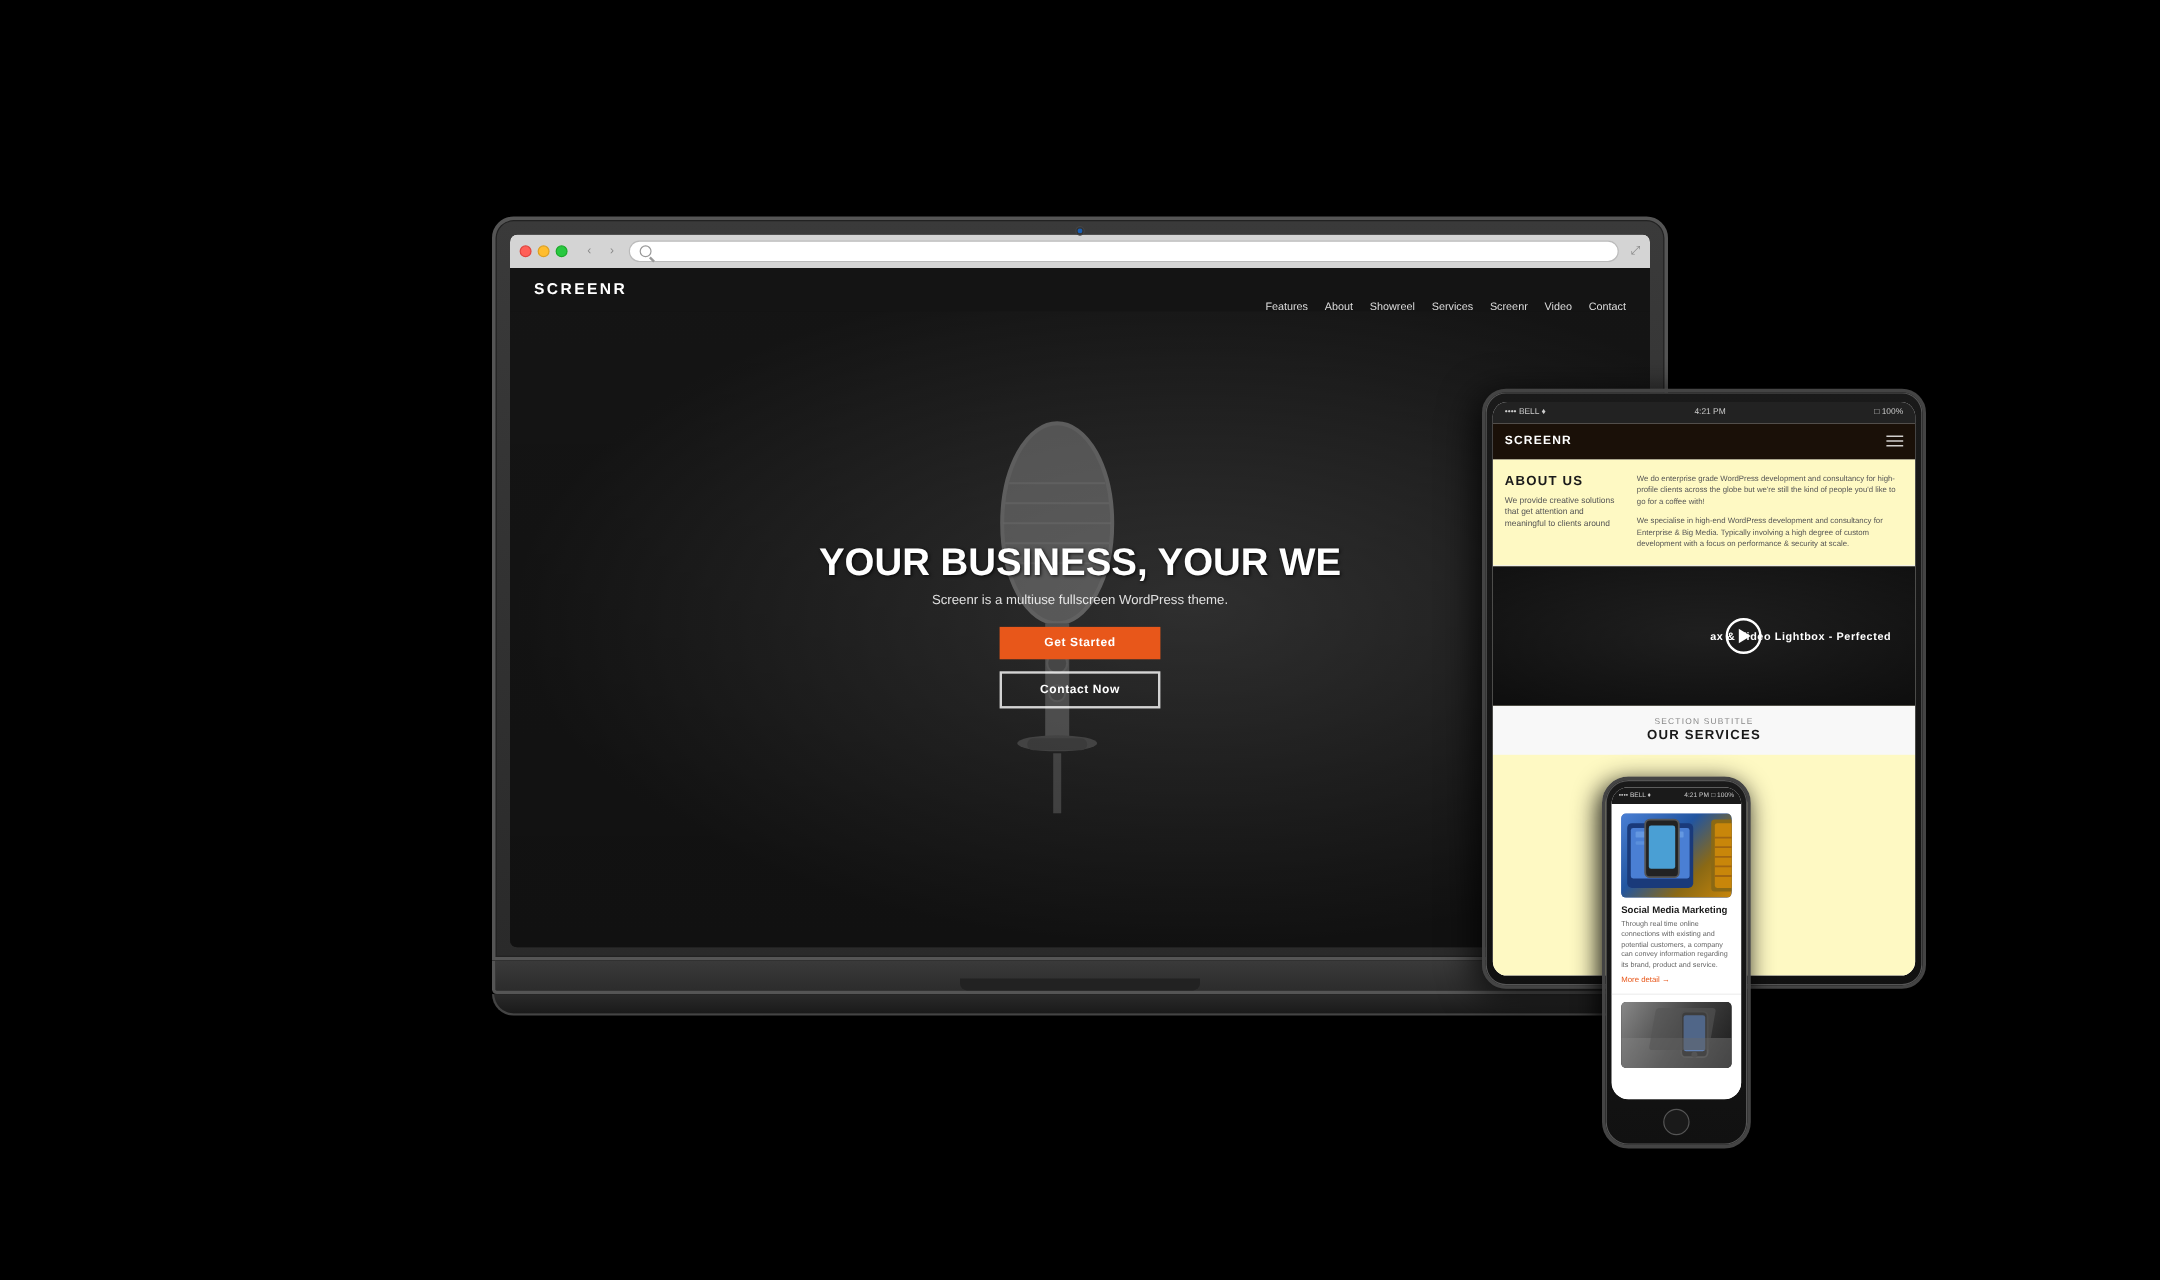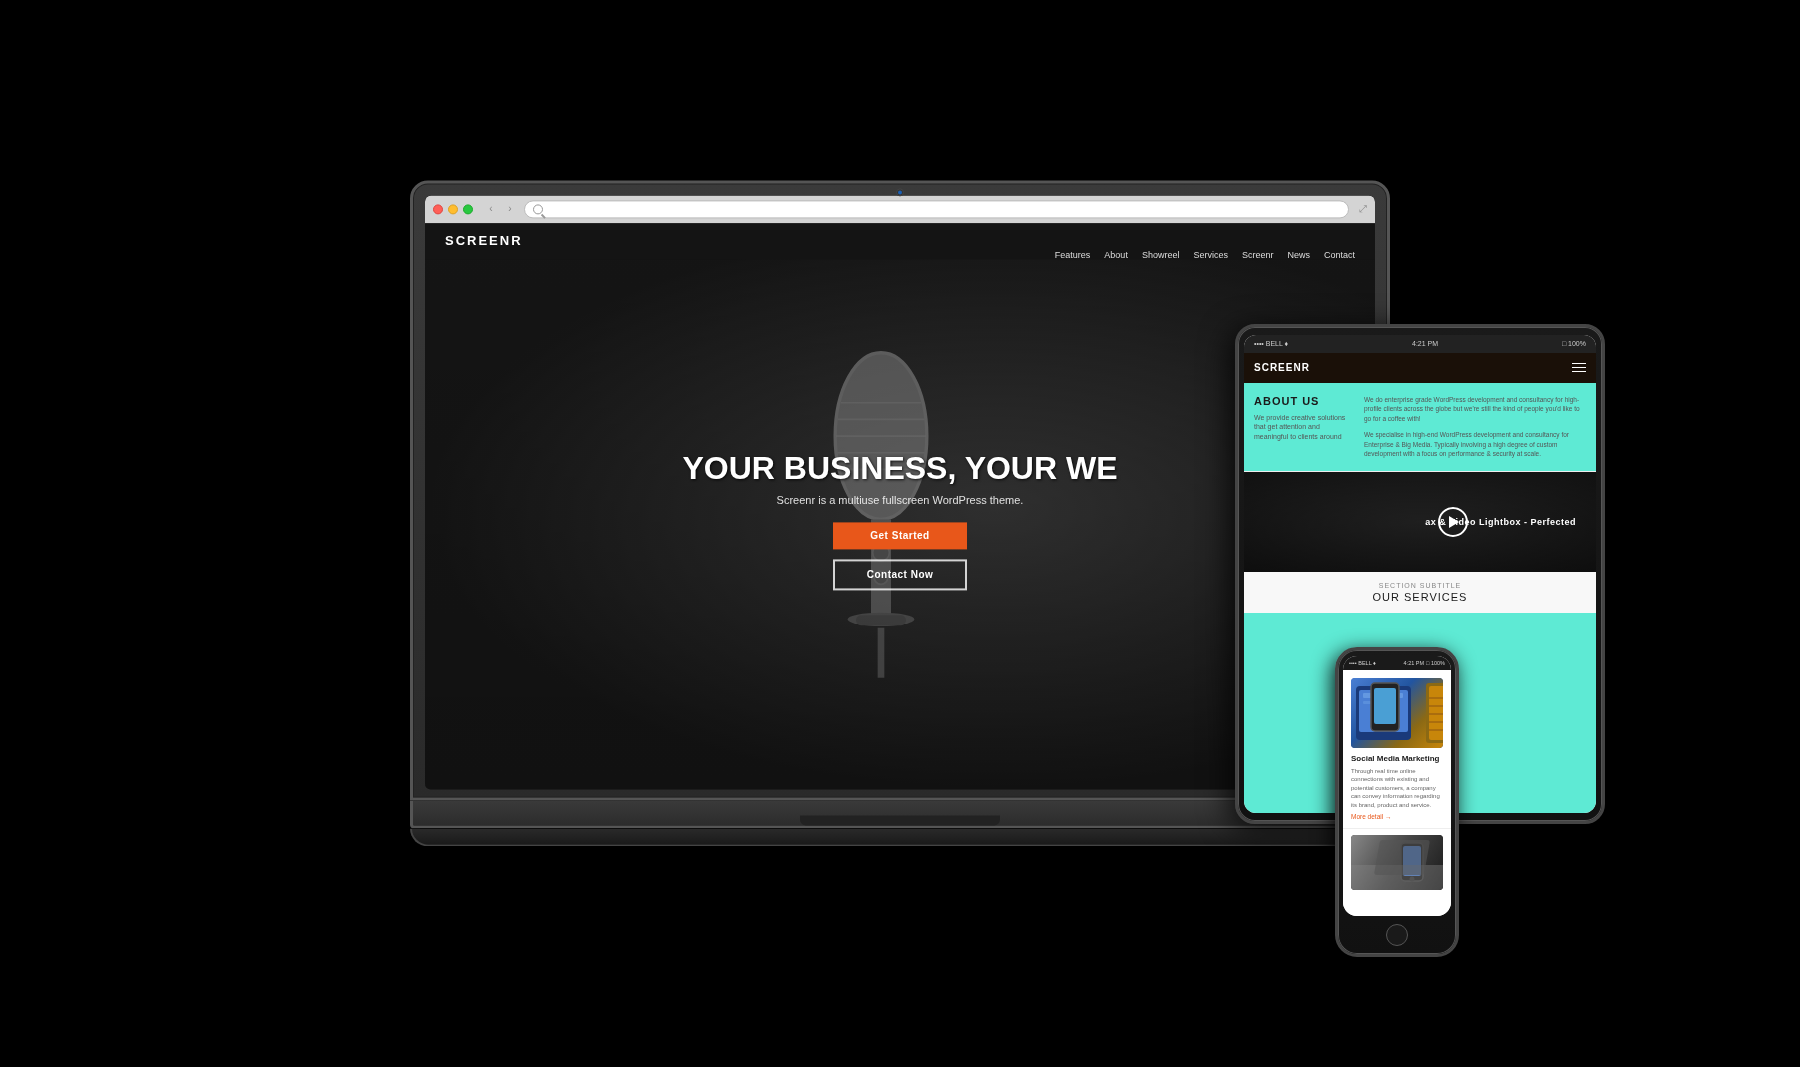--- a/index.html
+++ b/index.html
@@ -363,21 +363,21 @@
 
     .hamburger span {
       width: 14px;
       height: 1.5px;
       background: #fff;
     }
 
     .tablet-content {
       height: calc(100% - 48px);
       overflow: hidden;
-      background: #5eead4;
+      background: #fef9c3;
     }
 
     .tablet-about {
       padding: 12px 10px;
       display: flex;
       gap: 10px;
       border-bottom: 1px solid #eee;
     }
 
     .tablet-about-left {
@@ -399,21 +399,21 @@
     }
 
     .tablet-about-right {
       flex: 1;
       font-size: 6.5px;
       color: #555;
       line-height: 1.5;
     }
 
     .tablet-video-section {
-      height: 100px;
+      height: 116px;
       background: linear-gradient(rgba(0,0,0,0.5), rgba(0,0,0,0.6)), 
                   radial-gradient(ellipse, #444, #222);
       display: flex;
       align-items: center;
       justify-content: flex-end;
       padding-right: 20px;
       position: relative;
     }
 
     .play-button {
@@ -453,21 +453,21 @@
     .tablet-services-subtitle {
       font-size: 7px;
       color: #888;
       letter-spacing: 1px;
       text-align: center;
       margin-bottom: 2px;
     }
 
     .tablet-services-title {
       font-size: 11px;
-      font-weight: 400;
+      font-weight: 700;
       color: #1a1a1a;
       letter-spacing: 1px;
       text-align: center;
     }
 
     
     .phone {
       position: absolute;
       right: 310px;
       bottom: 110px;
@@ -629,21 +629,21 @@
 
         <div class="website">
           <nav class="site-nav">
             <div class="site-logo">SCREENR</div>
             <div class="site-nav-links">
               <a class="site-nav-link">Features</a>
               <a class="site-nav-link">About</a>
               <a class="site-nav-link">Showreel</a>
               <a class="site-nav-link">Services</a>
               <a class="site-nav-link">Screenr</a>
-              <a class="site-nav-link">News</a>
+              <a class="site-nav-link">Video</a>
               <a class="site-nav-link">Contact</a>
             </div>
           </nav>
 
           <div class="hero-section">
 
             <svg class="mic-bg" viewBox="0 0 200 600" fill="none" xmlns="http://www.w3.org/2000/svg">
               <ellipse cx="100" cy="140" rx="55" ry="100" fill="#888" stroke="#999" stroke-width="4"></ellipse>
               <rect x="88" y="240" width="24" height="120" fill="#777"></rect>
               <ellipse cx="100" cy="360" rx="40" ry="8" fill="#666"></ellipse>

